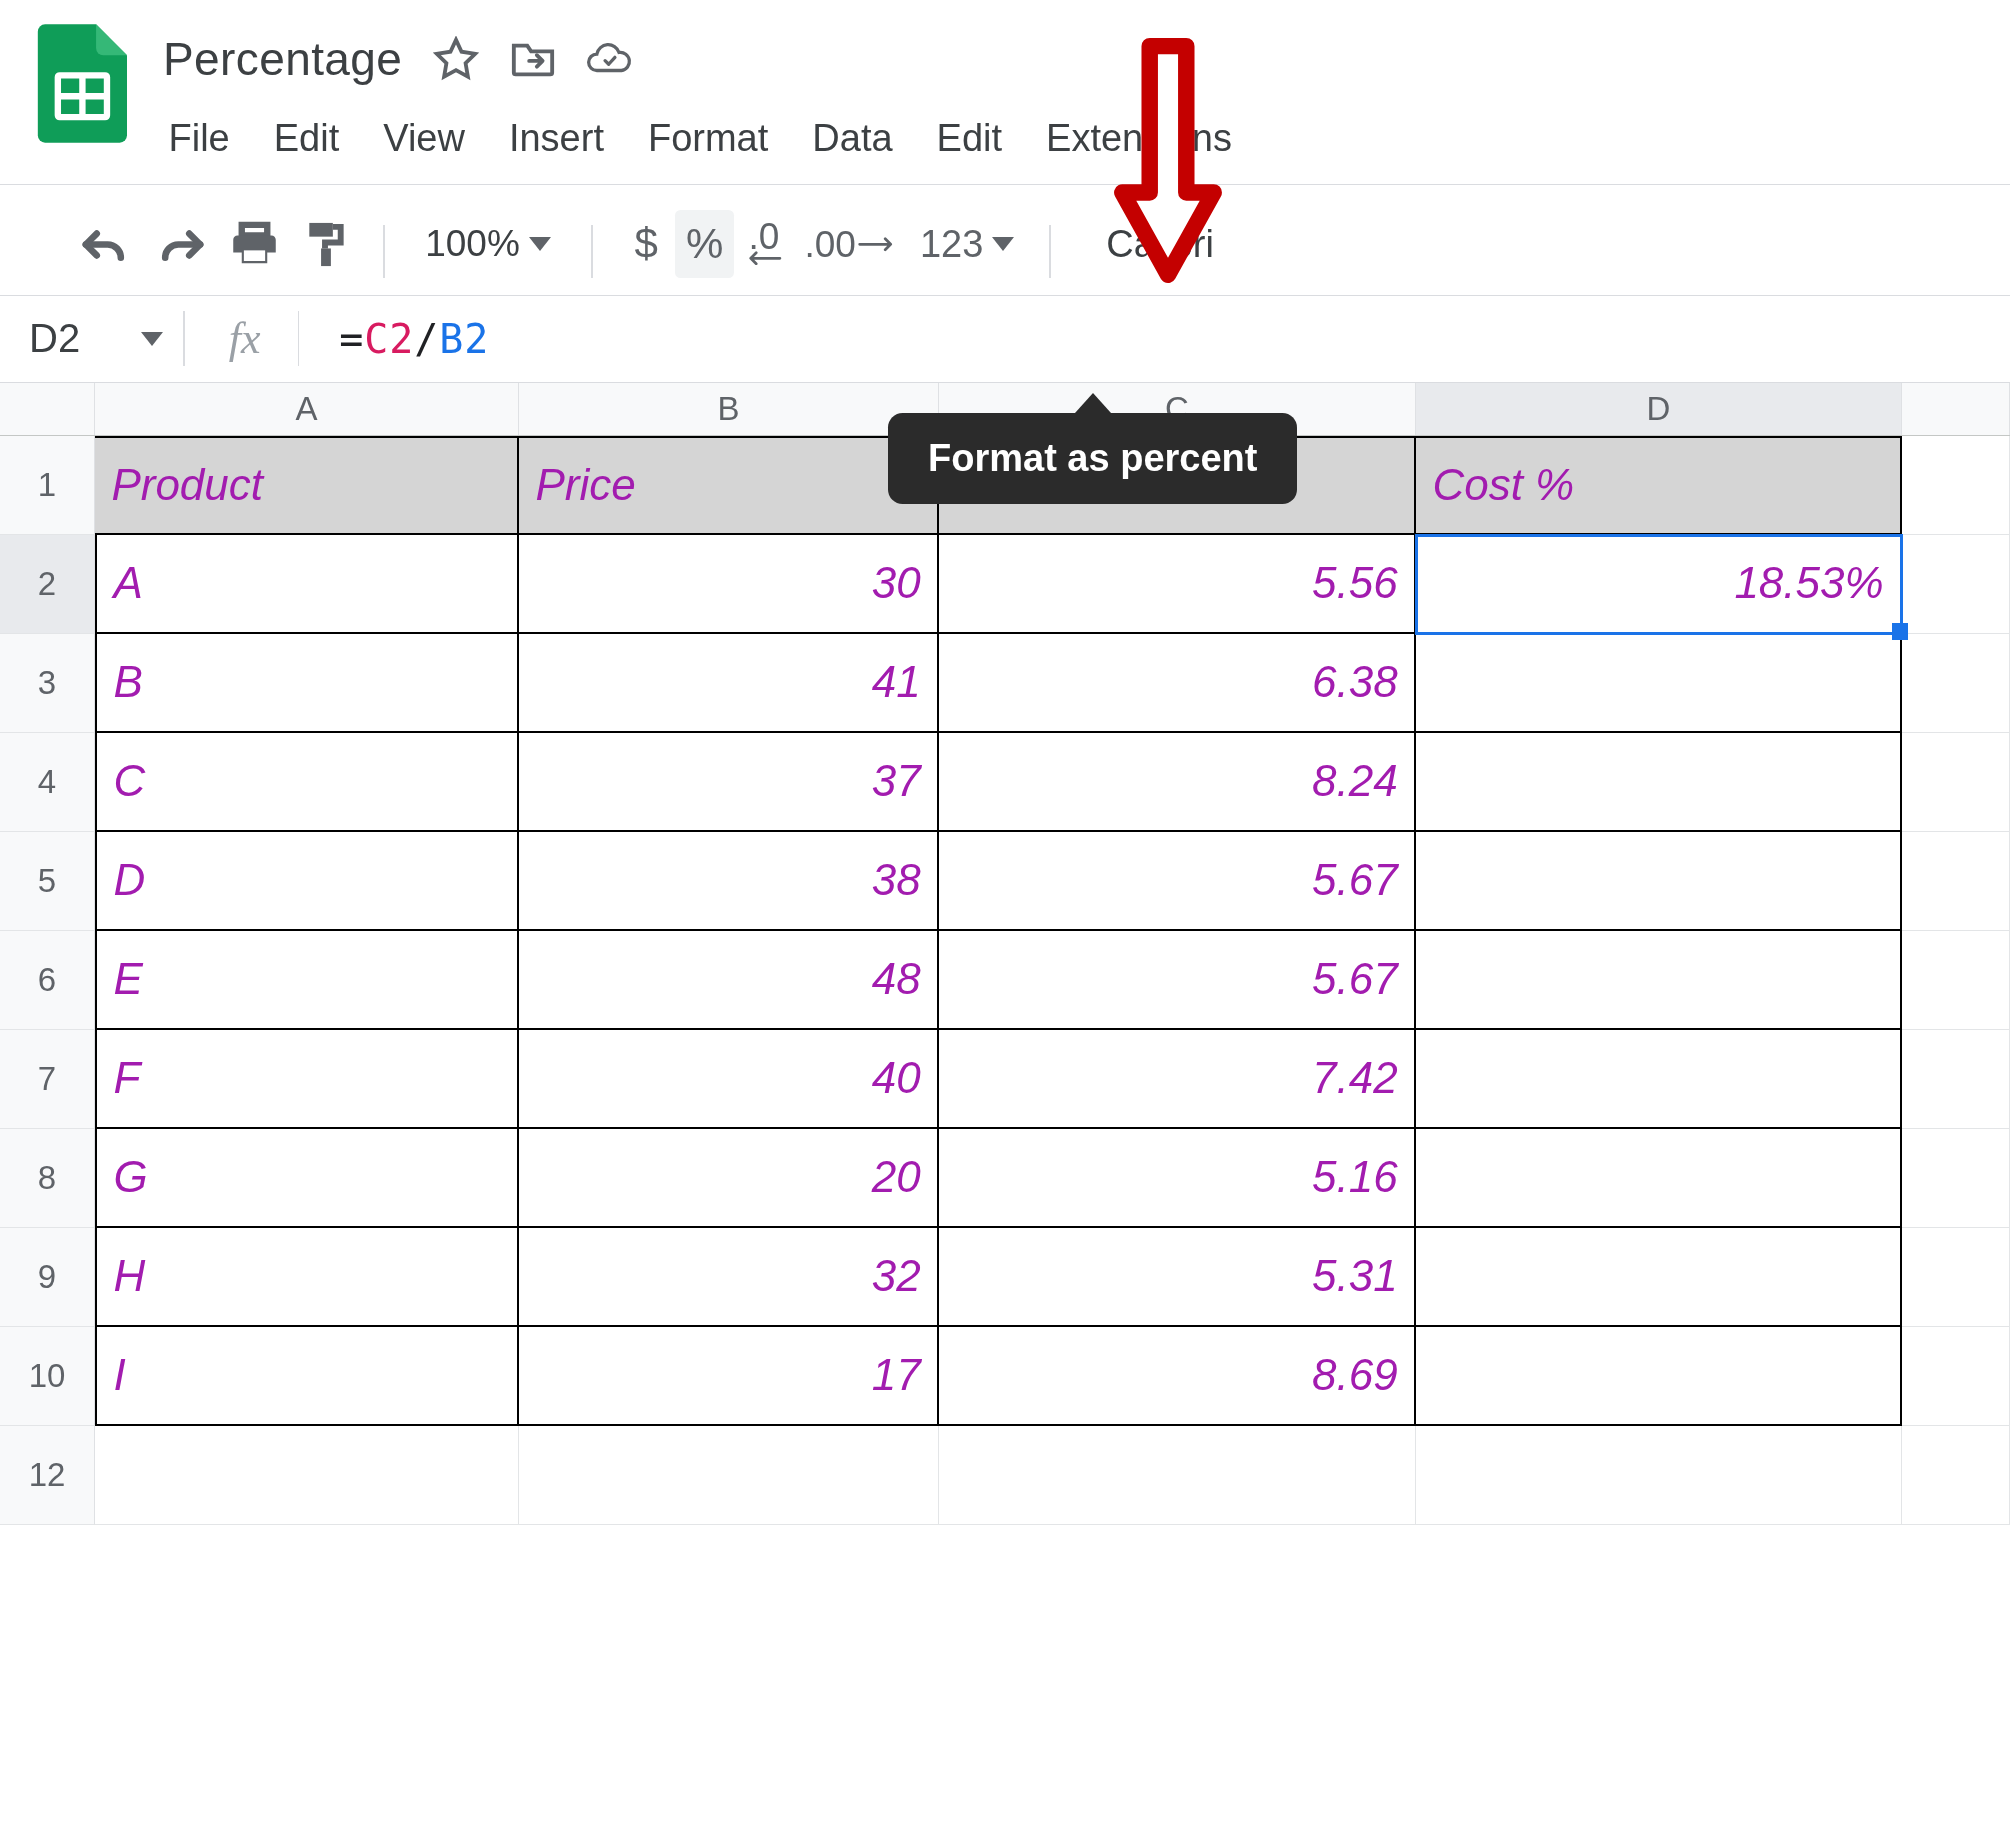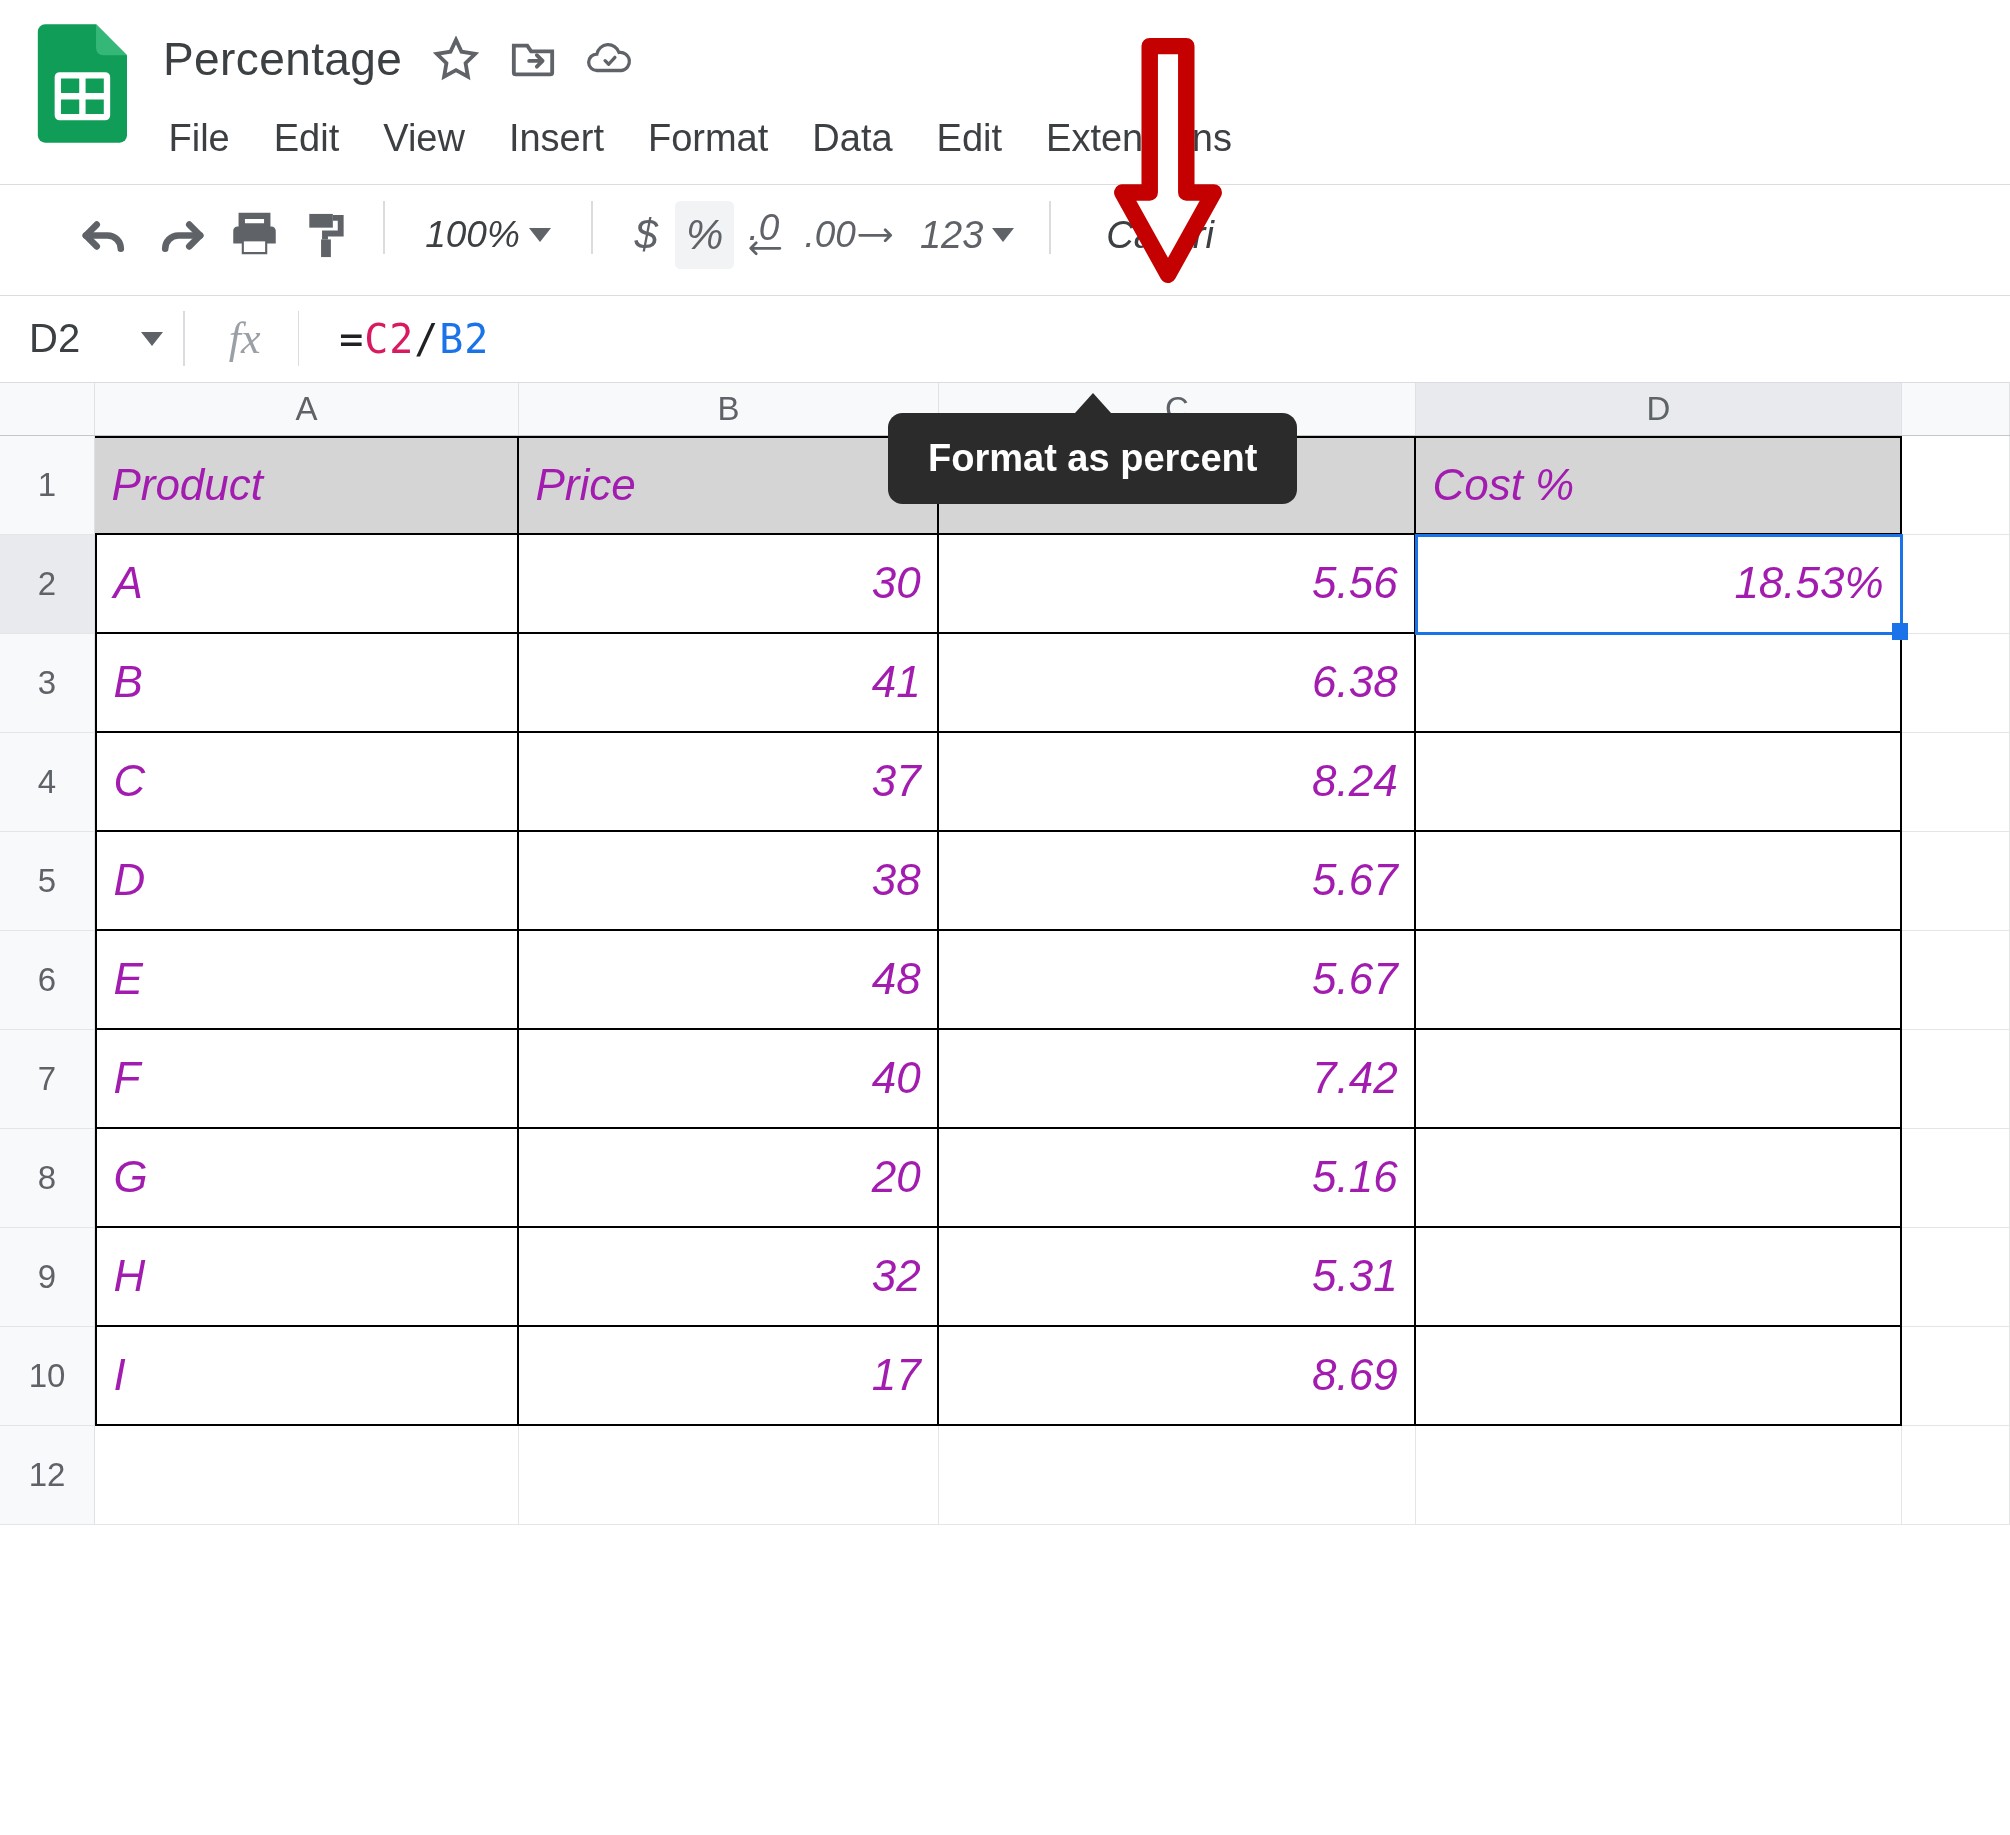--- a/index.html
+++ b/index.html
@@ -47,26 +47,25 @@
     padding-left: 5.5px;
   }
   .menu-item { cursor:default; color:#3c4043; }
   .header-divider {
     border-bottom: 1.8px solid #dadce0;
     margin-top: 20px;
   }
 
   
   .toolbar {
-    display:flex; align-items:flex-start;
+    display:flex; align-items:flex-end;
     padding: 16.4px 37px 16.4px 68px;
     gap: 0;
     font-size: 40px; color:#5f6368;
     height: 110px;
-    font-style: italic;
   }
   .tool-btn {
     min-width: 58px; height: 68px;
     display:flex; align-items:center; justify-content:center;
     color:#5f6368; border-radius: 5.5px;
     padding: 0 11px;
   }
   .tool-btn.hover { background:#f1f3f4; }
   .tool-sep { width: 1.8px; height: 53px; background:#dadce0; margin: 0 24px; }
   .zoom-wrap { display:flex; align-items:center; gap:9.1px; padding:0 16.4px; }

